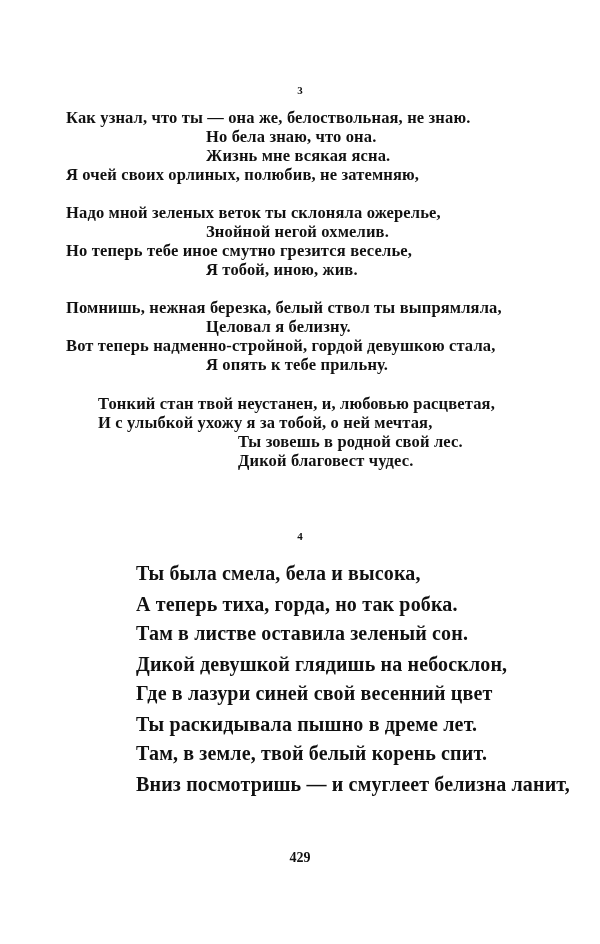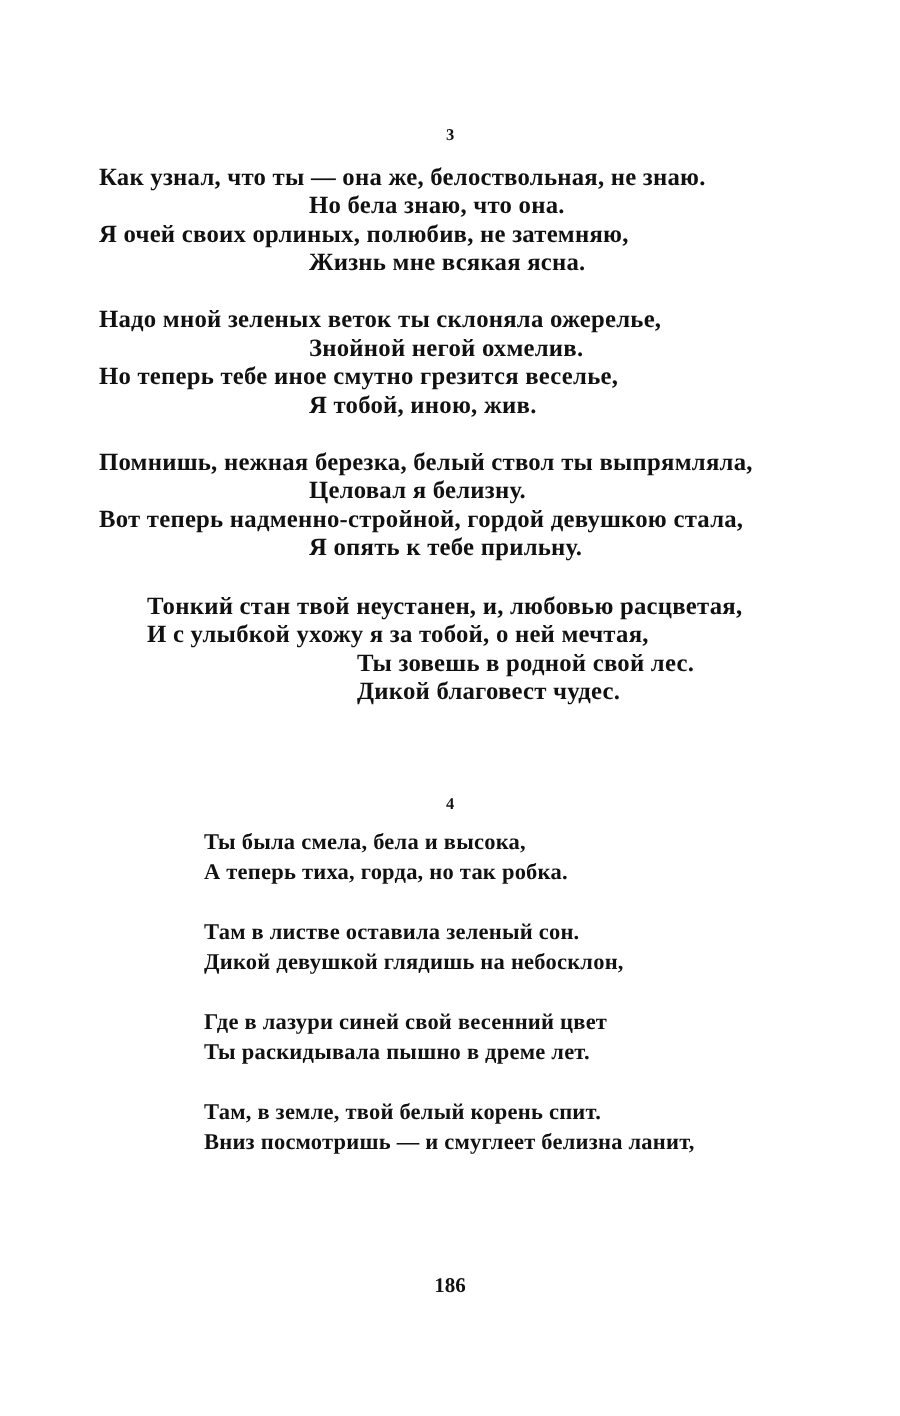--- a/index.html
+++ b/index.html
@@ -38,21 +38,21 @@
       white-space: nowrap;
       font-size: 16.5px;
       line-height: 19px;
       letter-spacing: 0.15px;
     }
     .s3 .line.indent {
       padding-left: 140px;
     }
     .s3 .stanza { left: 66px; }
     .s4 .stanza { left: 136px; }
-    .s4 .line { font-size: 15px; line-height: 19.5px; }
+    .s4 .line { font-size: 20px; line-height: 19.5px; margin-top: 11px; }
     .page-number {
       position: absolute;
       left: 0;
       width: 600px;
       top: 850px;
       text-align: center;
       font-size: 14px;
       font-weight: bold;
     }
   </style>
@@ -60,22 +60,22 @@
 <body>
 
 <div class="page">
 
   <div class="s3">
     <div class="section-num" style="top:84px;">3</div>
 
     <div class="stanza" style="top:108px;">
       <span class="line">Как узнал, что ты — она же, белоствольная, не знаю.</span>
       <span class="line indent">Но бела знаю, что она.</span>
+      <span class="line indent">Жизнь мне всякая ясна.</span>
       <span class="line">Я очей своих орлиных, полюбив, не затемняю,</span>
-      <span class="line indent">Жизнь мне всякая ясна.</span>
     </div>
 
     <div class="stanza" style="top:203px;">
       <span class="line">Надо мной зеленых веток ты склоняла ожерелье,</span>
       <span class="line indent">Знойной негой охмелив.</span>
       <span class="line">Но теперь тебе иное смутно грезится веселье,</span>
       <span class="line indent">Я тобой, иною, жив.</span>
     </div>
 
     <div class="stanza" style="top:298px;">
@@ -110,14 +110,14 @@
       <span class="line">Где в лазури синей свой весенний цвет</span>
       <span class="line">Ты раскидывала пышно в дреме лет.</span>
     </div>
 
     <div class="stanza" style="top:733px;">
       <span class="line">Там, в земле, твой белый корень спит.</span>
       <span class="line">Вниз посмотришь — и смуглеет белизна ланит,</span>
     </div>
   </div>
 
-  <div class="page-number">186</div>
+  <div class="page-number">429</div>
 </div>
 
 </body></html>

